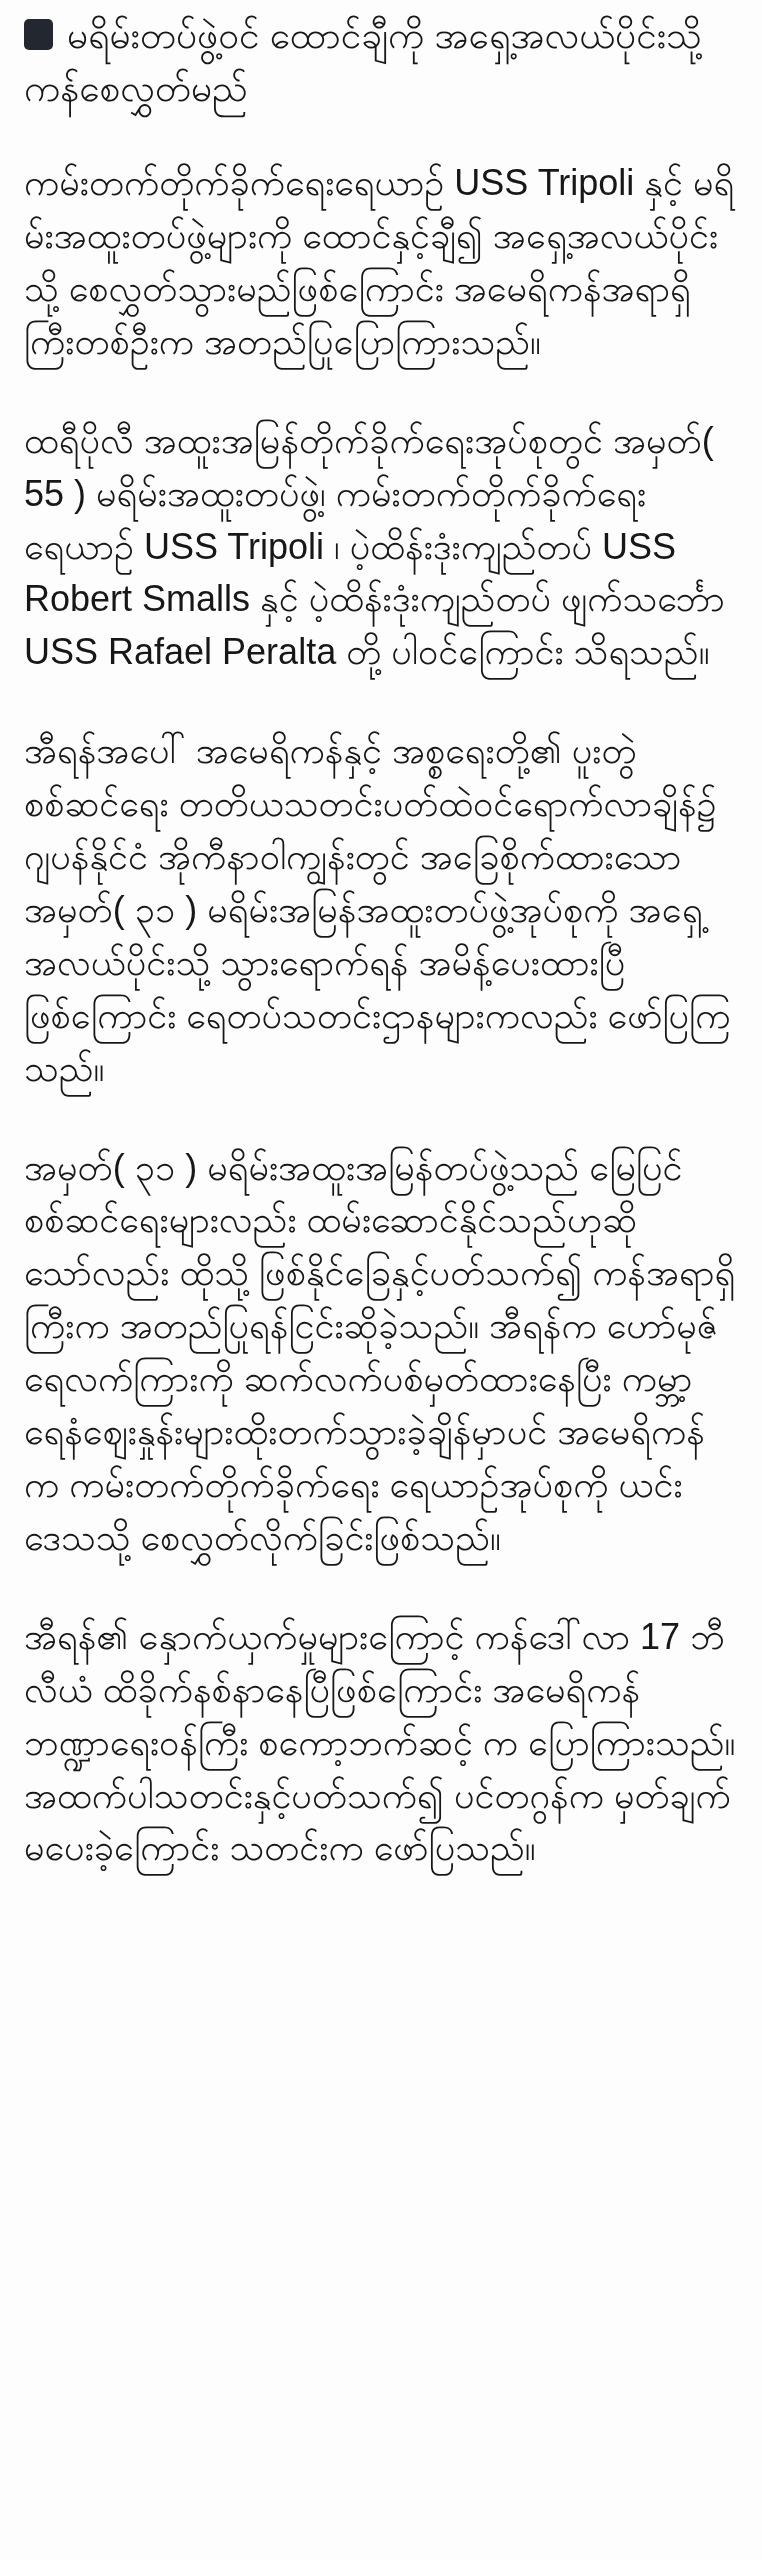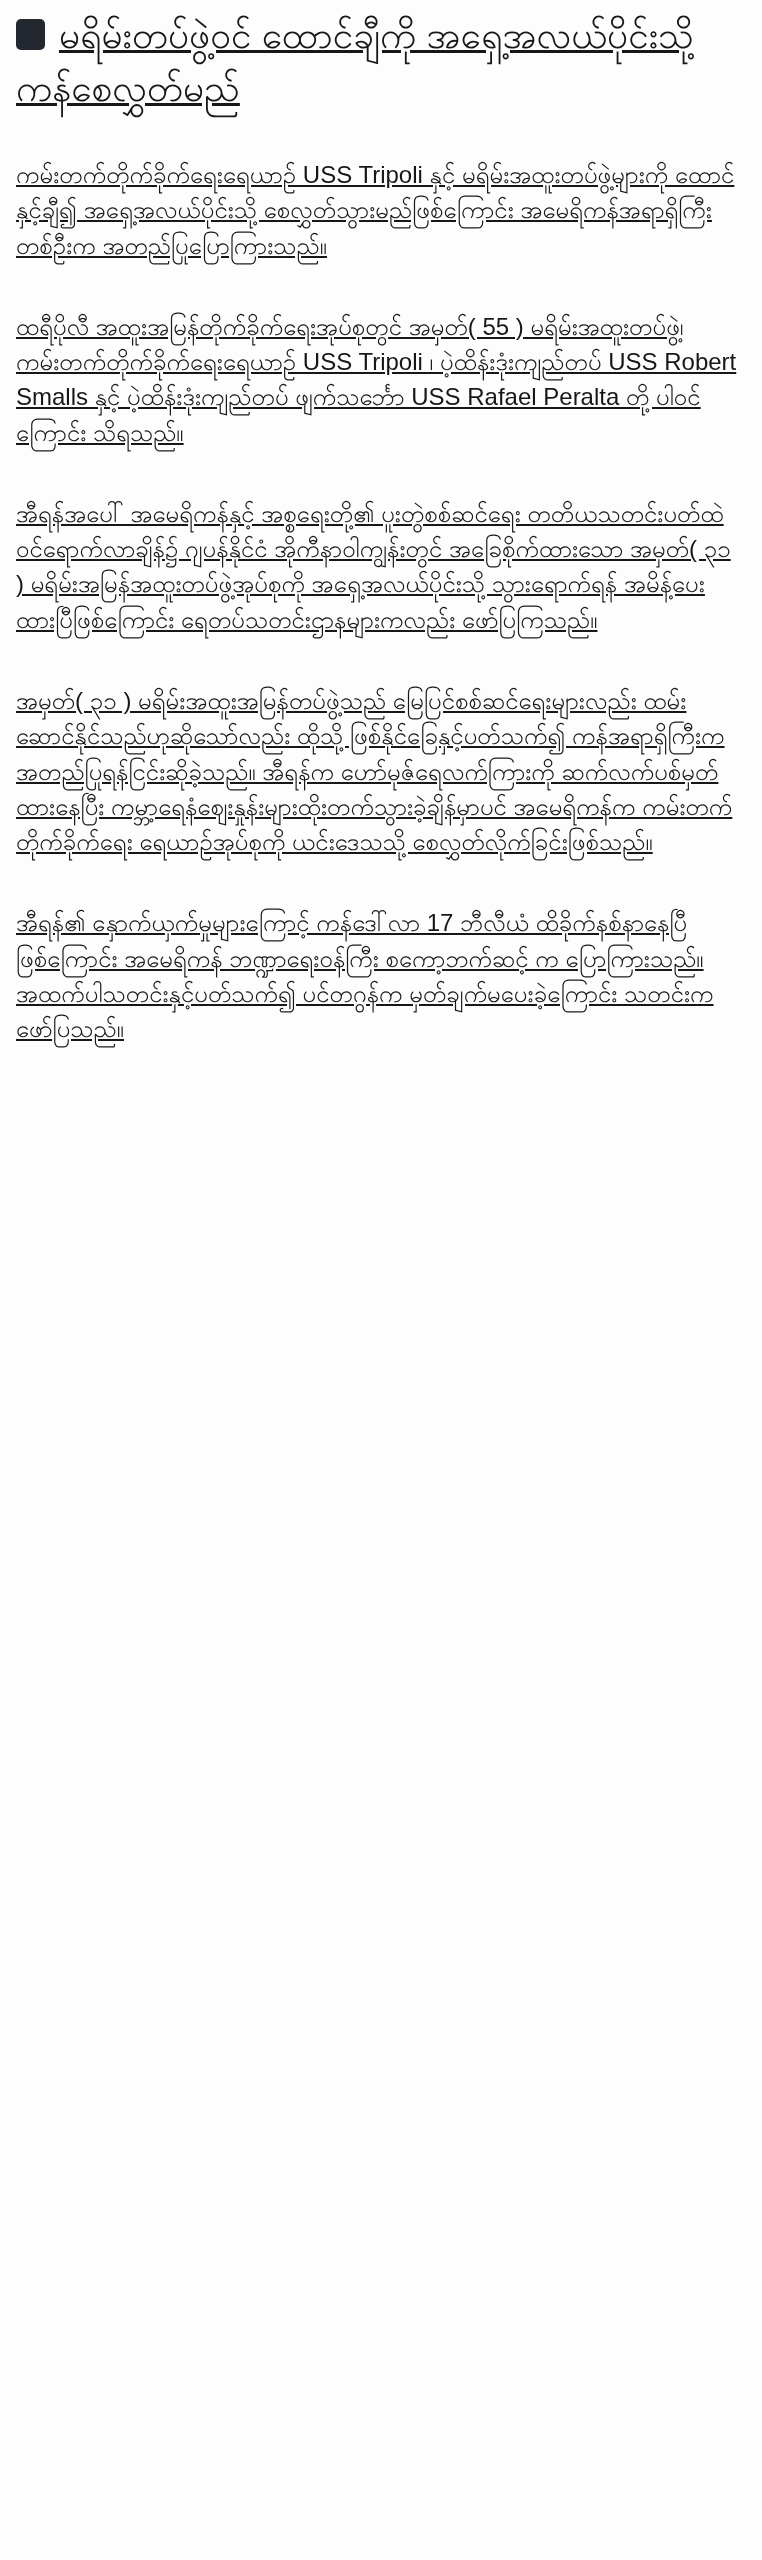--- a/index.html
+++ b/index.html
@@ -8,42 +8,41 @@
     background: #fdfdfd;
   }
   body {
     width: 762px;
     min-height: 2560px;
     font-family: "Liberation Sans", "DejaVu Sans", sans-serif;
     color: #171717;
     -webkit-font-smoothing: antialiased;
   }
   .article {
-    padding: 10px 22px 12px 16px;
+    padding: 10px 22px 12px 24px;
     box-sizing: border-box;
-    text-decoration: underline;
   }
   .article-title {
     font-size: 37px;
     line-height: 1.42;
     font-weight: 400;
     margin: 0 0 42px 0;
     letter-spacing: 0;
   }
   .title-bullet {
     display: inline-block;
     width: 29px;
     height: 31px;
     background: #23272f;
     border-radius: 5px;
     margin-right: 14px;
     vertical-align: -2px;
   }
   .para {
-    font-size: 24px;
+    font-size: 36px;
     line-height: 1.47;
     font-weight: 400;
     margin: 0 0 46px 0;
     text-align: left;
     word-break: normal;
   }
   .para:last-child {
     margin-bottom: 0;
   }
 </style>

